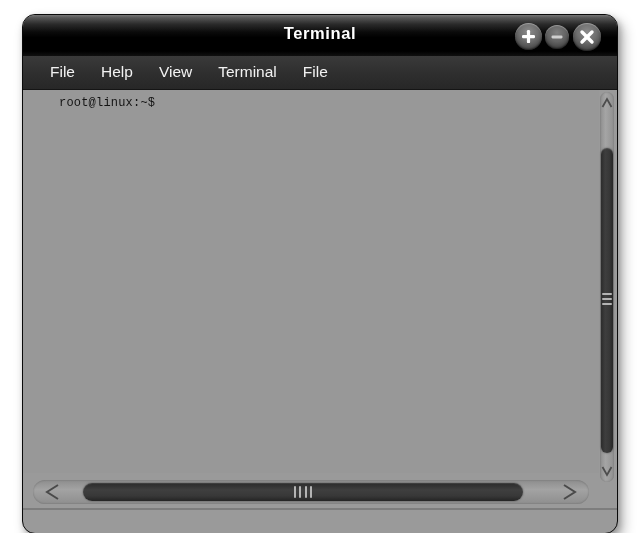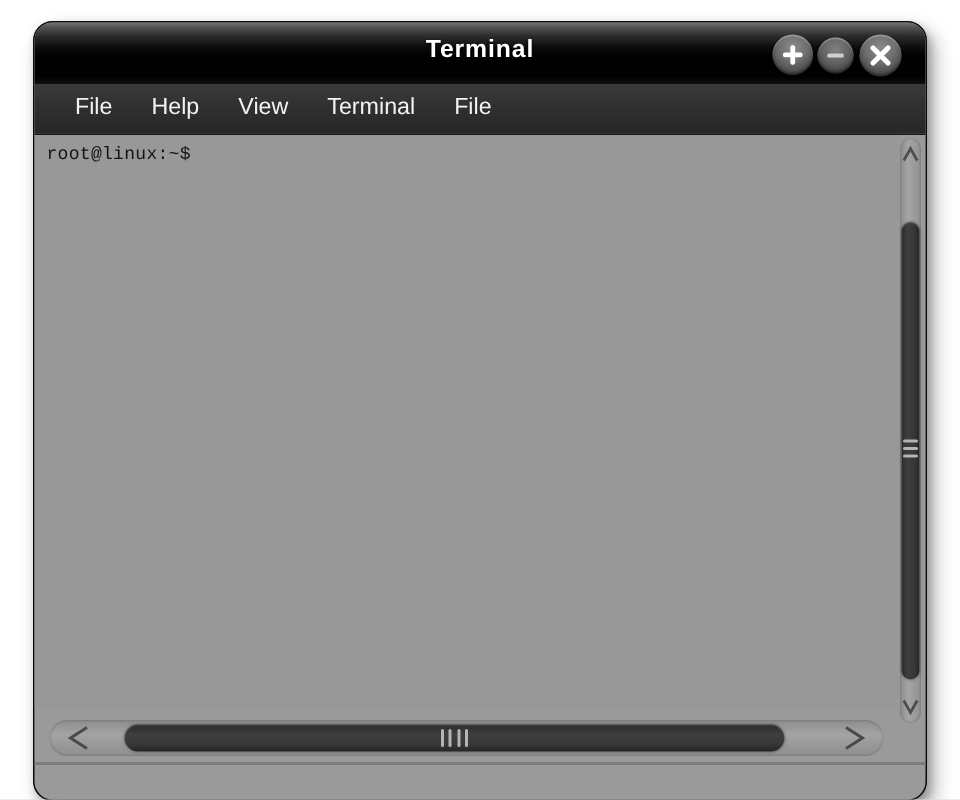--- a/index.html
+++ b/index.html
@@ -124,20 +124,21 @@
     border-right: 1px solid #8d8d8d;
   }
   #term-line {
     color: #141414;
     font-family: "Liberation Mono", "DejaVu Sans Mono", monospace;
     font-size: 12px;
     line-height: 14px;
     padding: 6px 0 0 8px;
     white-space: pre;
     letter-spacing: 0.2px;
+    margin-left: 28px;
   }
 
   
   #vscroll {
     position: absolute;
     right: 2px;
     top: 0;
     width: 16px;
     height: 394px;
     background: #9a9a9a;

